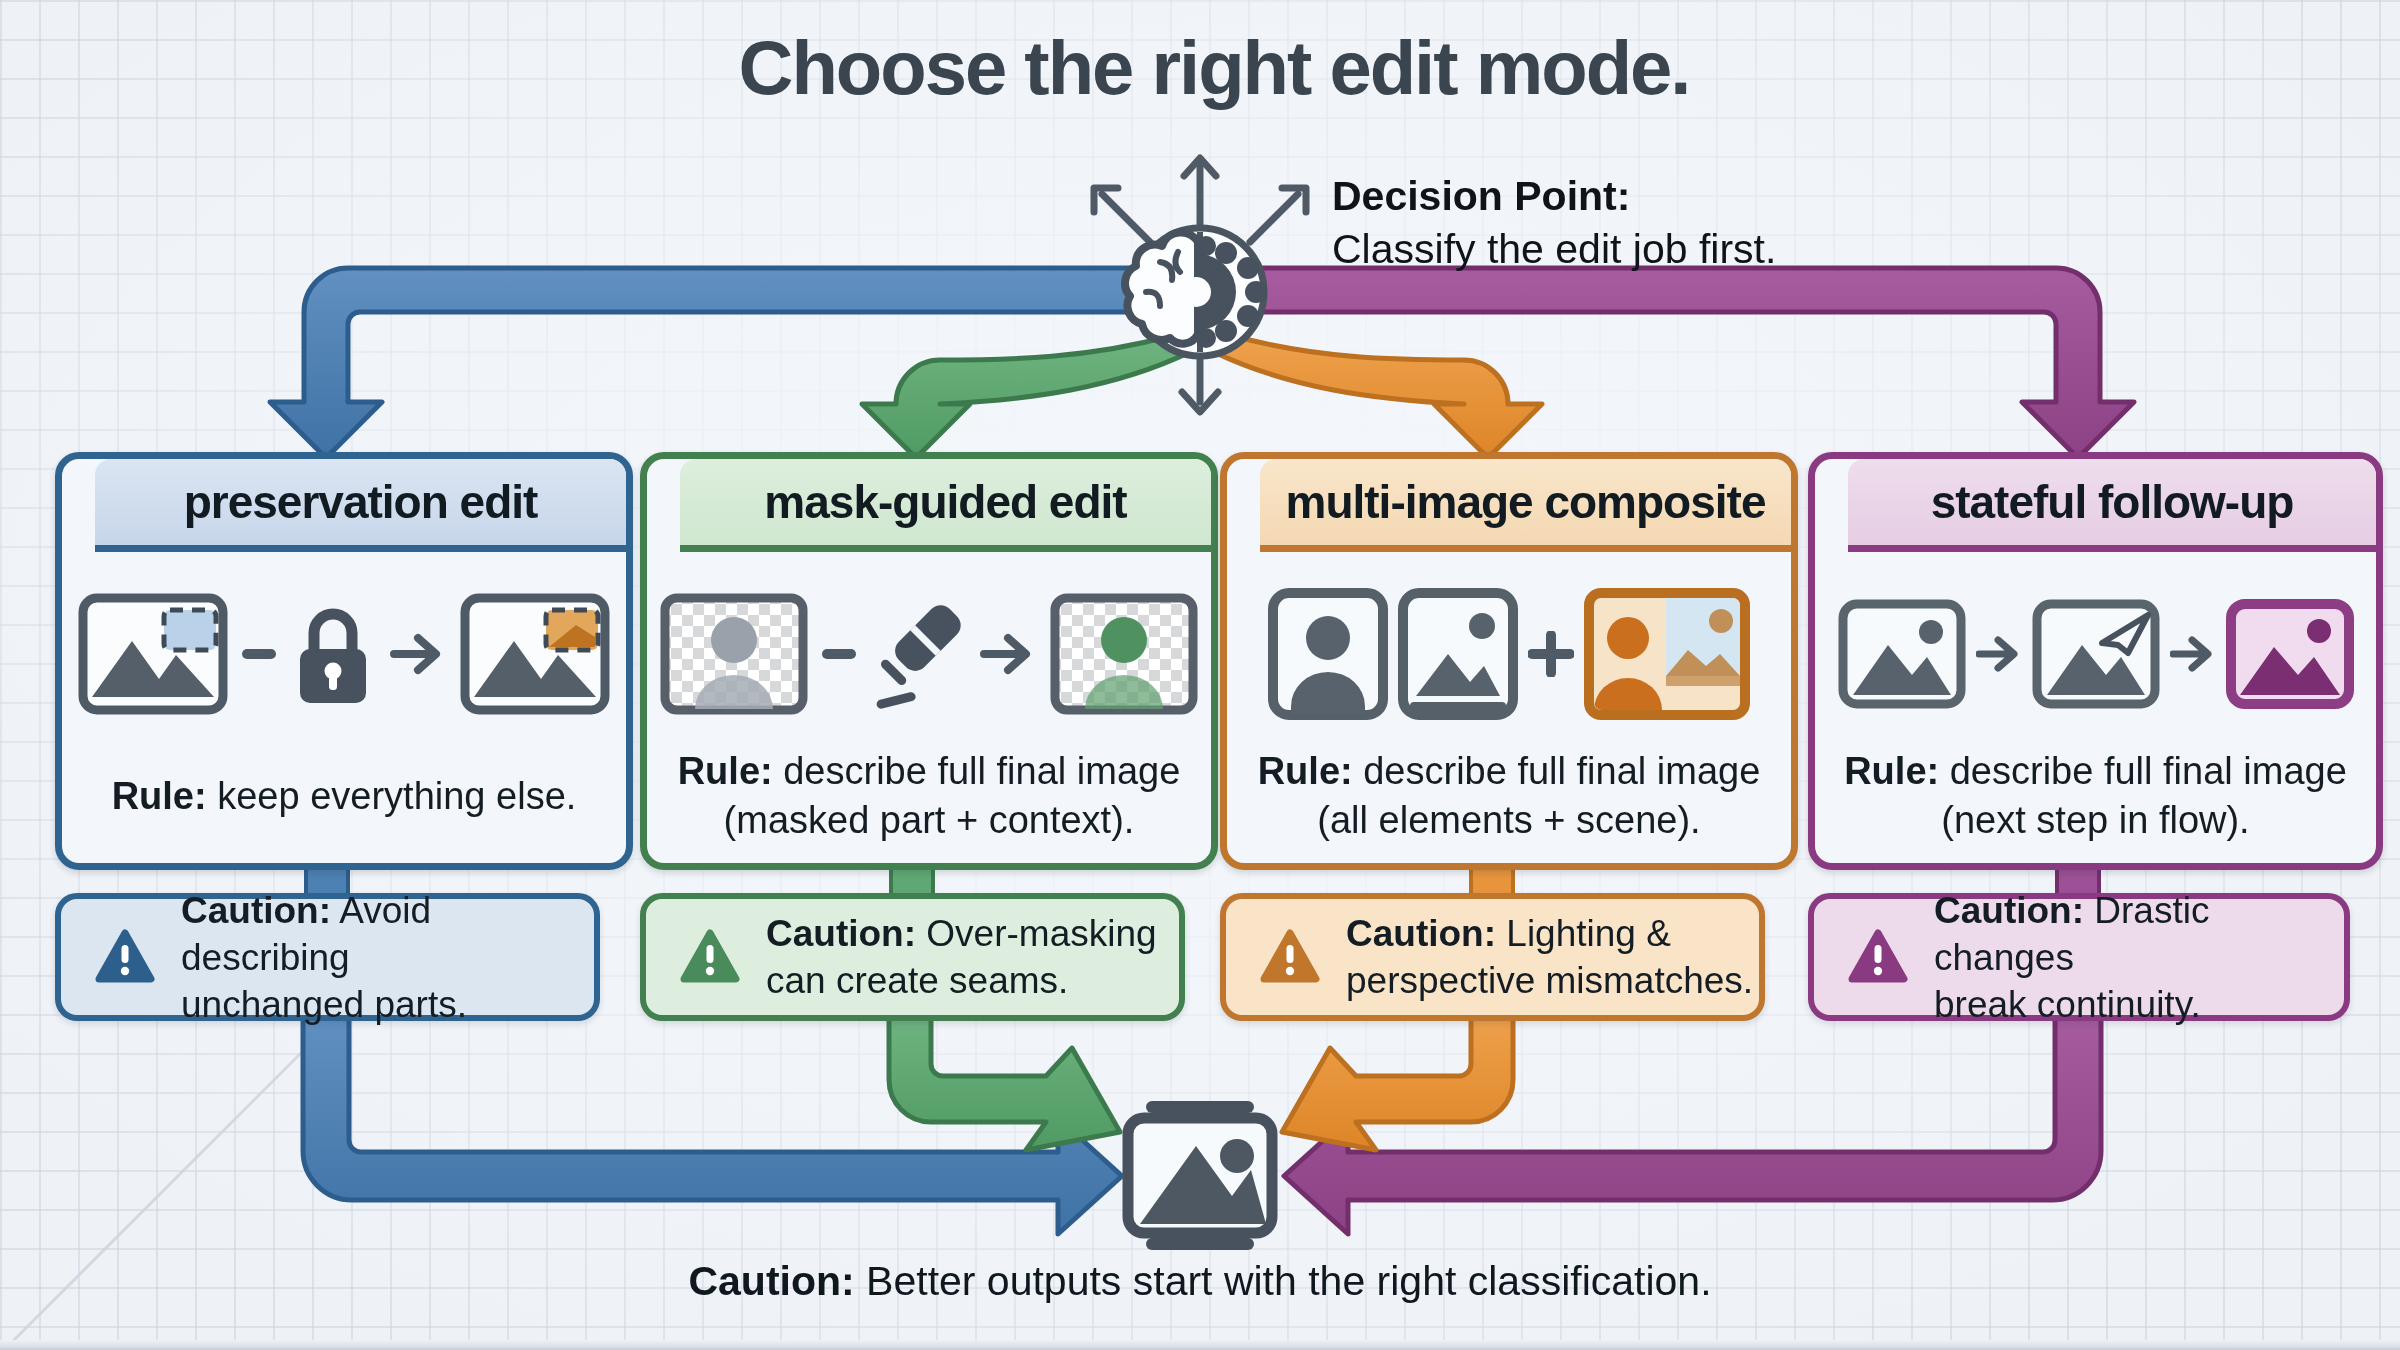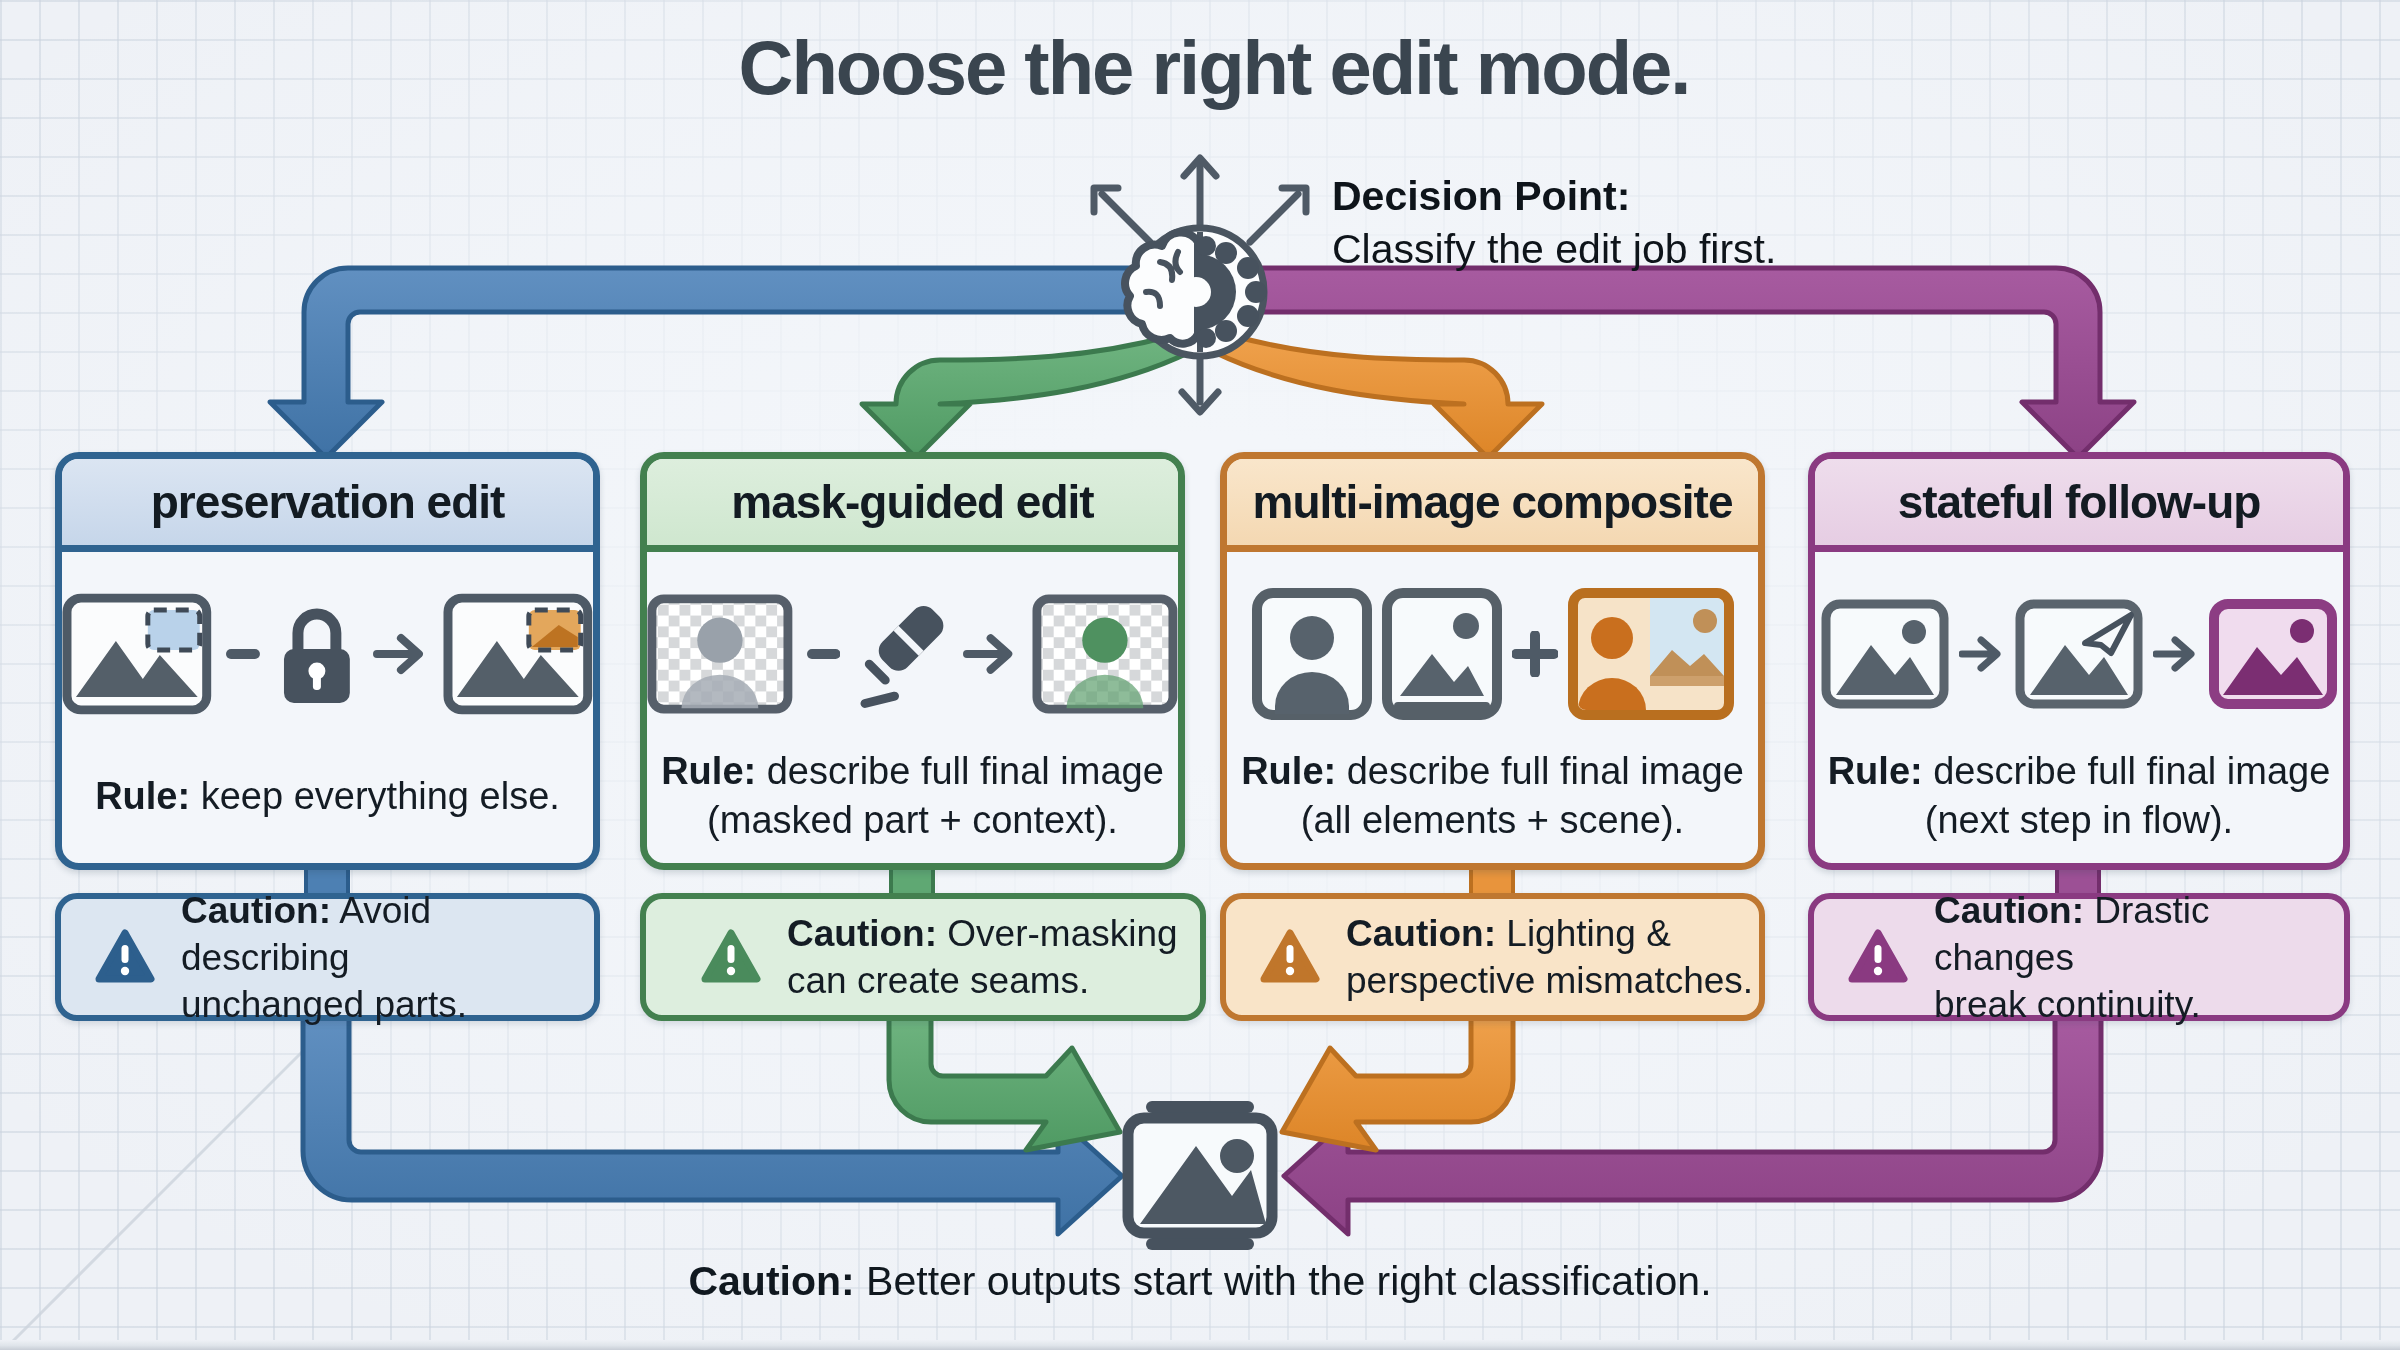--- a/index.html
+++ b/index.html
@@ -16,21 +16,21 @@
   .underlay{position:absolute;left:0;top:0;z-index:1;}
   .title{position:absolute;z-index:3;top:24px;left:0;width:100%;text-align:center;
     font-size:76px;font-weight:bold;letter-spacing:-2px;color:#3a454f;margin-left:14px;}
   .decision-label{position:absolute;z-index:3;left:1332px;top:170px;font-size:41px;line-height:53px;color:#0e141a;}
   .decision-label .b{font-weight:bold;}
   .result-caption{position:absolute;z-index:3;top:1258px;left:0;width:100%;text-align:center;
     font-size:41px;color:#10181f;}
   .result-caption b{font-weight:bold;}
 
   .card{position:absolute;z-index:2;top:452px;height:404px;width:531px;background:#f3f6fa;
-    border:7px solid;border-radius:24px;box-shadow:0 3px 6px rgba(40,60,80,0.18);}
+    border:7px solid;border-radius:24px;box-shadow:0 3px 6px rgba(40,60,80,0.18);padding-left:33px;}
   .card-header{height:86px;display:flex;align-items:center;justify-content:center;
     font-size:46px;font-weight:bold;letter-spacing:-1px;color:#131b22;
     border-bottom:7px solid;border-radius:16px 16px 0 0;}
   .icon-row{position:absolute;top:120px;left:0;right:0;height:150px;display:flex;
     align-items:center;justify-content:center;gap:14px;}
   .icon-row.tight{gap:10px;}
   .rule{position:absolute;bottom:12px;left:10px;right:10px;height:110px;display:flex;
     flex-direction:column;justify-content:center;text-align:center;
     font-size:38px;line-height:49px;color:#141c24;}
   .rule b{font-weight:bold;}
@@ -39,21 +39,21 @@
     border:6px solid;border-radius:22px;display:flex;align-items:center;
     box-shadow:0 3px 6px rgba(40,60,80,0.15);}
   .caution .tri{margin-left:34px;flex:0 0 auto;}
   .caution-text{margin-left:26px;font-size:37px;line-height:47px;color:#141c24;}
   .caution-text b{font-weight:bold;}
 
   
   .col-blue.card{border-color:#2f6390;} .col-blue .card-header{border-color:#2f6390;background:linear-gradient(#dbe5f2,#c6d6ea);}
   .col-blue.caution{border-color:#2f6390;background:#dce6f1;}
   .col-green.card{border-color:#43804f;} .col-green .card-header{border-color:#43804f;background:linear-gradient(#ddeedd,#cfe7cf);}
-  .col-green.caution{border-color:#43804f;background:#ddeede;padding-left:21px;}
+  .col-green.caution{border-color:#43804f;background:#ddeede;}
   .col-orange.card{border-color:#bf7730;} .col-orange .card-header{border-color:#bf7730;background:linear-gradient(#f9e6cb,#f4d8b2);}
   .col-orange.caution{border-color:#bf7730;background:#f9e4c8;}
   .col-purple.card{border-color:#8a3a81;} .col-purple .card-header{border-color:#8a3a81;background:linear-gradient(#eeddec,#e6cde3);}
   .col-purple.caution{border-color:#8a3a81;background:#eddbeb;}
 
   .bottom-edge{position:absolute;z-index:4;left:0;bottom:0;height:10px;width:100%;
     background:linear-gradient(#eef1f6 0%,#dfe4ea 55%,#c7cdd6 100%);}
 </style>
 </head>
 <body>

